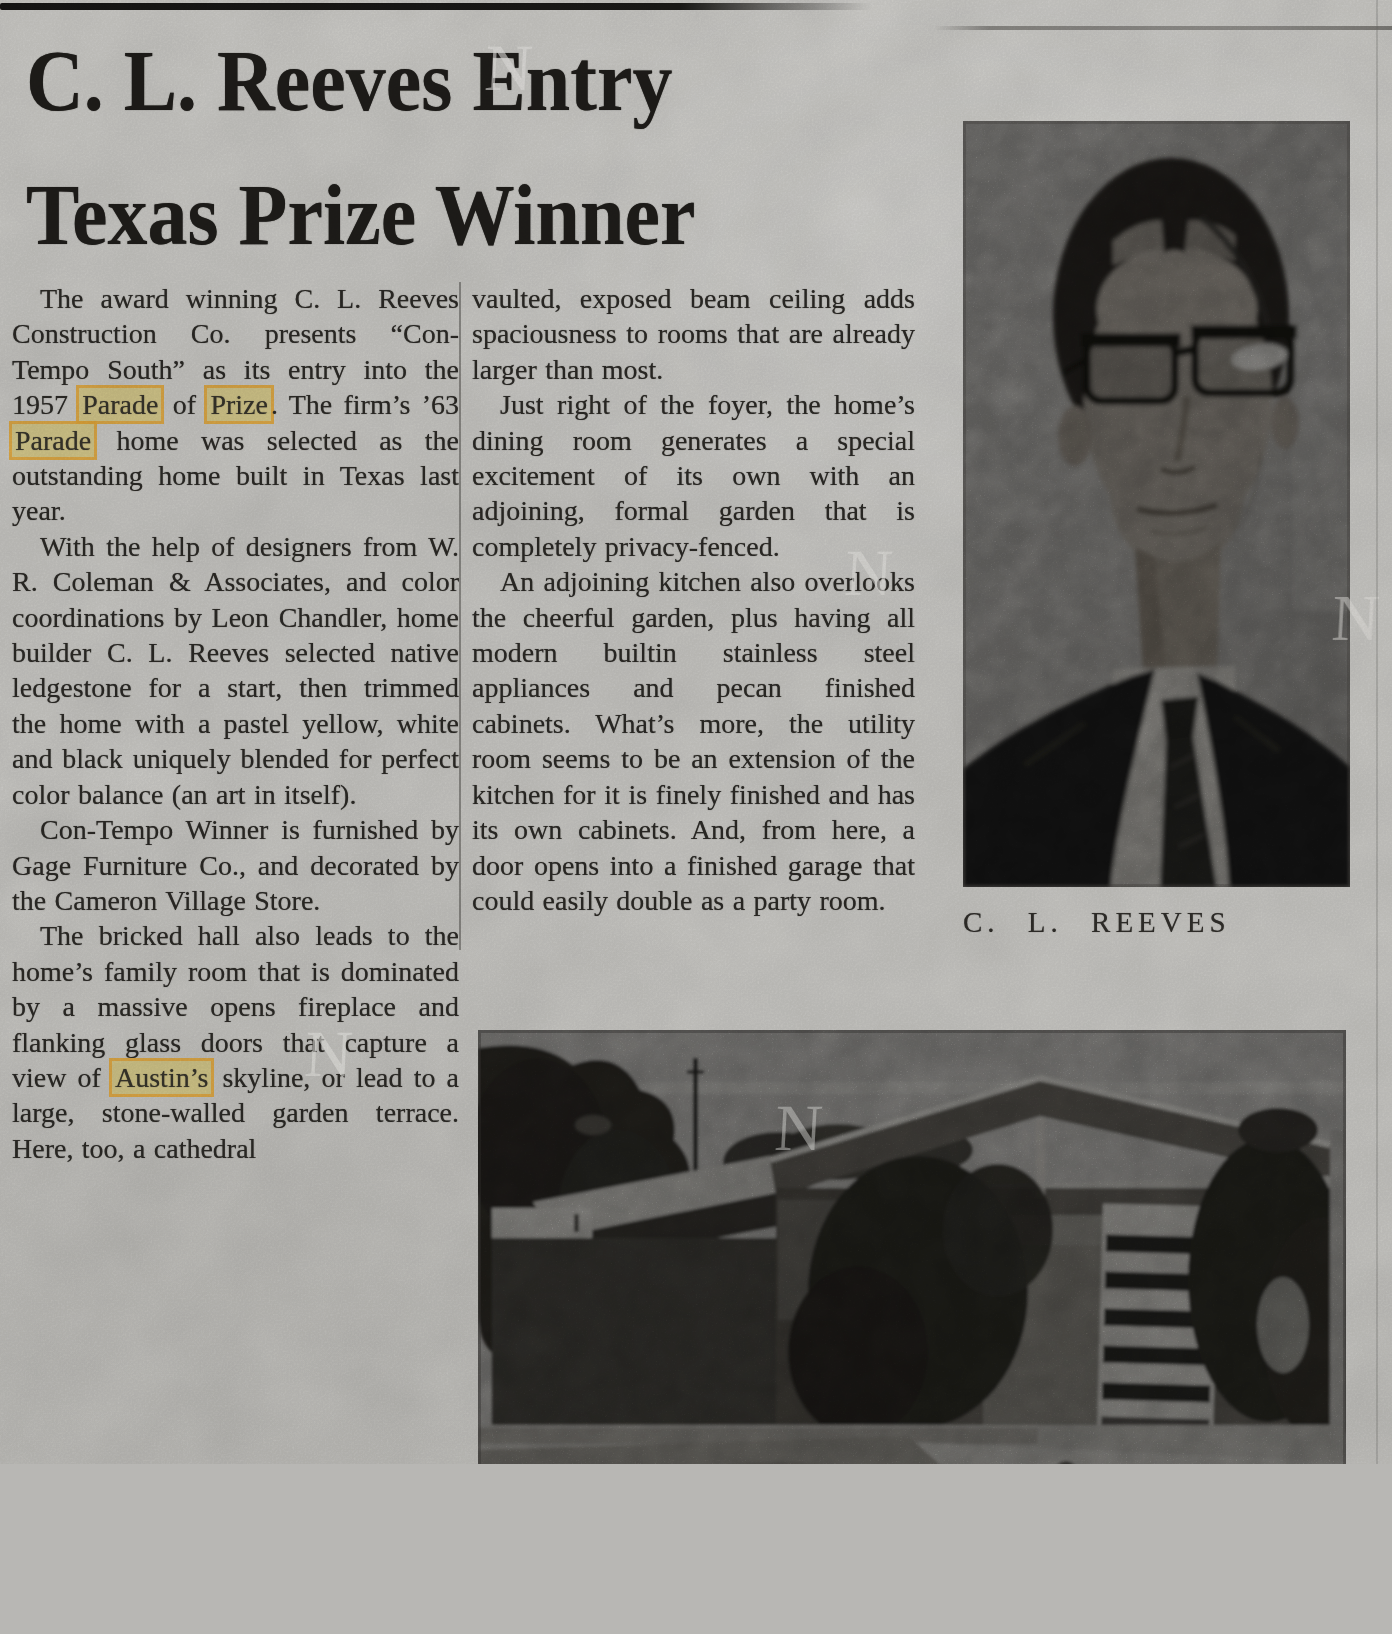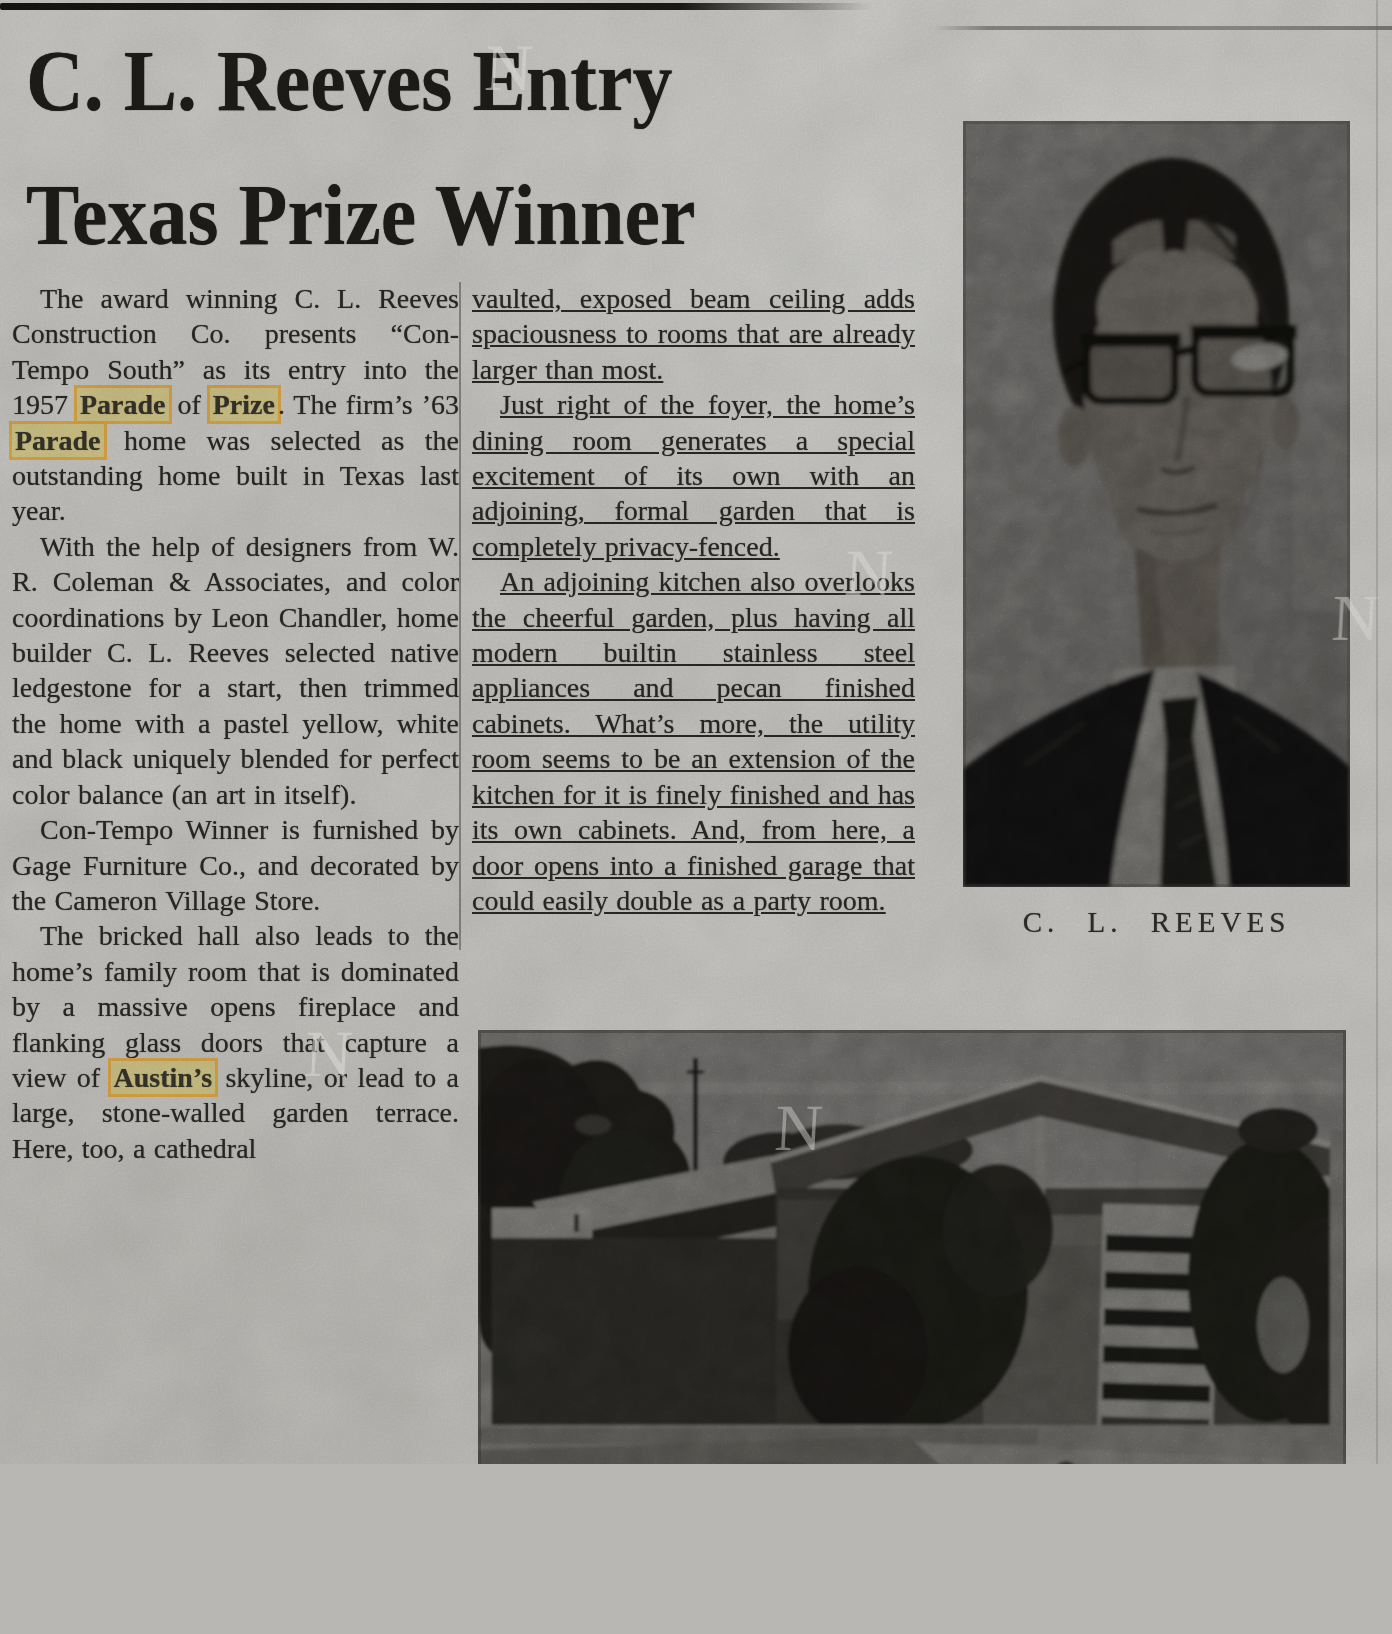--- a/index.html
+++ b/index.html
@@ -18,31 +18,31 @@
   .rule-b{left:934px;top:26px;width:458px;height:4px;opacity:.8;background:linear-gradient(90deg,rgba(100,98,94,0),#7f7d79 12%,#8a8884 70%,#6f6d69);}
   
   .headline{position:absolute;left:26px;margin:0;font-weight:700;color:#211f1c;font-size:86px;line-height:1;white-space:nowrap;transform:scaleX(.93);transform-origin:left top;text-shadow:0 0 1px rgba(33,31,28,.8);}
   .hl1{top:38px;}
   .hl2{top:172px;}
   
   .col{position:absolute;top:281px;font-size:28px;line-height:35.4px;color:#2e2c28;text-align:justify;text-shadow:0 0 1px rgba(46,44,40,.65);word-spacing:.05em;}
   .col p{margin:0;text-indent:1em;}
   .col p.noindent{text-indent:0;}
   .col-left{left:12px;width:447px;}
-  .col-right{left:472px;width:443px;text-decoration:underline;}
+  .col-right{left:472px;width:443px;}
   .colrule{left:459px;top:282px;width:2px;height:668px;background:rgba(90,88,84,.55);}
   
-  .hl{background:rgba(226,206,104,.6);box-shadow:0 0 0 3px rgba(233,172,59,.9);padding:1px 3px;color:#3a372d;font-weight:bold;}
+  .hl{background:rgba(226,206,104,.6);box-shadow:0 0 0 3px rgba(233,172,59,.9);padding:1px 3px;color:#3a372d;}
   
   .photo{position:absolute;margin:0;padding:0;}
   .photo svg{display:block;}
   .portrait{left:963px;top:121px;}
   .housephoto{left:478px;top:1030px;}
   
-  .portrait-caption{position:absolute;left:963px;top:906px;width:387px;text-align:center;font-size:29px;letter-spacing:5px;word-spacing:16px;color:#33312d;text-shadow:0 0 1px rgba(51,49,45,.6);}
+  .portrait-caption{position:absolute;left:963px;top:906px;width:387px;font-size:29px;letter-spacing:5px;word-spacing:16px;color:#33312d;text-shadow:0 0 1px rgba(51,49,45,.6);}
   .house-caption{position:absolute;left:500px;top:1580px;width:846px;text-align:center;font-weight:700;font-size:31px;color:#262522;letter-spacing:.5px;word-spacing:6px;text-shadow:0 0 1px rgba(38,37,34,.6);}
   
   .wm{position:absolute;font-family:"Liberation Serif",serif;font-size:66px;font-weight:400;color:rgba(247,246,242,.62);transform:skewX(-3deg);pointer-events:none;}
   
   .frag-l1{left:14px;top:1622px;width:100px;height:4px;background:#44423e;}
   .frag-l2{left:14px;top:1628px;width:70px;height:3px;background:#55534e;opacity:.8;}
   .frag-r1{left:1196px;top:1623px;width:88px;height:11px;background:#35332f;}
   .frag-r2{left:1306px;top:1621px;width:86px;height:13px;background:#302e2b;}
   .edge-line{left:1376px;top:0;width:2px;height:1634px;background:rgba(120,118,114,.28);}
   .pagetex{position:absolute;left:0;top:0;pointer-events:none;}

